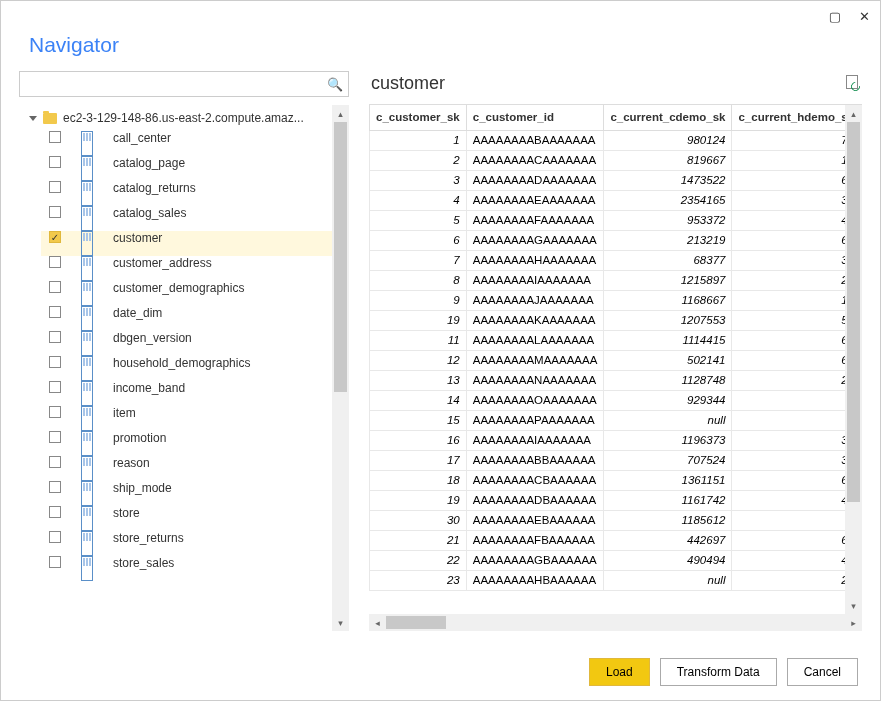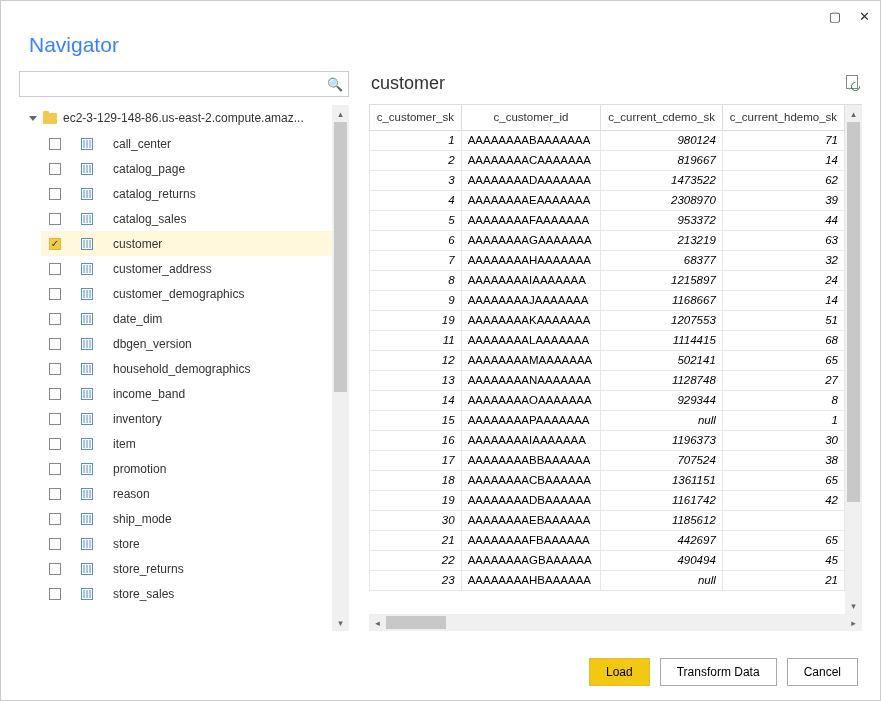--- a/index.html
+++ b/index.html
@@ -14,37 +14,37 @@
 .search .icon{width:26px;display:flex;align-items:center;justify-content:center;color:#1a6fc4;font-size:13px}
 .optrow{display:flex;justify-content:space-between;align-items:center;font-size:12px;color:#666;padding:2px 0 6px}
 .optrow .opt{cursor:pointer}
 .tree-wrap{flex:1;display:flex;overflow:hidden}
 .tree{flex:1;overflow:hidden}
 .root-row{display:flex;align-items:center;height:26px;font-size:12px;color:#333;padding-left:10px;gap:6px;white-space:nowrap;overflow:hidden}
 .caret{width:0;height:0;border-left:4px solid transparent;border-right:4px solid transparent;border-top:5px solid #666}
 .folder{width:14px;height:11px;background:#f2c94c;border-radius:1px;position:relative}
 .folder::before{content:"";position:absolute;top:-2px;left:0;width:6px;height:2px;background:#f2c94c;border-radius:1px 1px 0 0}
 .items{padding-left:22px}
-.row{display:flex;align-items:center;height:25px;font-size:12px;color:#333;gap:20px;padding-left:8px;cursor:pointer}
+.row{display:flex;height:25px;font-size:12px;color:#333;gap:20px;padding-left:8px;cursor:pointer}
 .row.sel{background:#fff8dd}
 .cb{width:12px;height:12px;border:1px solid #888;display:flex;align-items:center;justify-content:center;font-size:10px;color:#333}
 .cb.on{background:#f2c94c;border-color:#e0b83c}
 .tbl-ic{display:flex;gap:1px;padding:1px;border:1px solid #5a8fc8}
 .tbl-ic i{width:2px;height:8px;background:#a8c5e8}
 .vsb{width:17px;background:#f0f0f0;position:relative}
 .vsb .th,.hsb .th{background:#c8c8c8;position:absolute}
 .vsb .th{left:2px;right:2px}
 .vsb .ar,.hsb .ar{position:absolute;width:17px;height:17px;display:flex;align-items:center;justify-content:center;color:#666;font-size:9px}
 .right{flex:1;display:flex;flex-direction:column;overflow:hidden}
 .pvhdr{display:flex;justify-content:space-between;align-items:center;padding:2px 4px 10px 2px}
 .pvhdr h2{font-size:18px;font-weight:300;color:#333}
 .grid-wrap{flex:1;display:flex;overflow:hidden;border-top:1px solid #ddd}
 .grid{flex:1;overflow:hidden}
 table{border-collapse:collapse;width:100%;font-size:11.5px}
-th{background:#fff;border:1px solid #ddd;border-top:none;padding:4px 6px;text-align:center;font-weight:400;color:#333;height:25px;white-space:nowrap}
+th{background:#fff;border:1px solid #ddd;border-top:none;padding:4px 6px;text-align:left;font-weight:700;color:#333;height:25px;white-space:nowrap}
 td{border:1px solid #e8e8e8;padding:3px 6px;height:20px;white-space:nowrap}
 td.n{text-align:right;font-style:italic}
 .hsb{height:17px;background:#f0f0f0;position:relative}
 .hsb .th{top:2px;bottom:2px}
 .footer{position:absolute;bottom:14px;right:22px;display:flex;gap:10px}
 .btn{height:28px;padding:12px 16px;border:1px solid #aaa;background:#fff;font-size:12px;cursor:pointer;display:flex;align-items:center}
 .btn.pri{background:#f2c811;border-color:#e0b83c}
 .page-ic{width:12px;height:14px;border:1px solid #888;position:relative;display:inline-block}
 .page-ic::after{content:"";position:absolute;right:-3px;bottom:-3px;width:7px;height:7px;border:1.5px solid #0a8a4a;border-radius:50%;border-top-color:transparent;transform:rotate(40deg)}
 </style>
@@ -171,29 +171,20 @@
               </span>
               <span>income_band</span>
             </div>
             <div class="row">
               <span class="cb"></span>
               <span class="tbl-ic">
                 <i></i>
                 <i></i>
                 <i></i>
               </span>
-              <span>inventory</span>
-            </div>
-            <div class="row">
-              <span class="cb"></span>
-              <span class="tbl-ic">
-                <i></i>
-                <i></i>
-                <i></i>
-              </span>
               <span>item</span>
             </div>
             <div class="row">
               <span class="cb"></span>
               <span class="tbl-ic">
                 <i></i>
                 <i></i>
                 <i></i>
               </span>
               <span>promotion</span>
@@ -284,21 +275,21 @@
               </tr>
               <tr>
                 <td class="n">3</td>
                 <td>AAAAAAAADAAAAAAA</td>
                 <td class="n">1473522</td>
                 <td class="n">62</td>
               </tr>
               <tr>
                 <td class="n">4</td>
                 <td>AAAAAAAAEAAAAAAA</td>
-                <td class="n">2308970</td>
+                <td class="n">2354165</td>
                 <td class="n">39</td>
               </tr>
               <tr>
                 <td class="n">5</td>
                 <td>AAAAAAAAFAAAAAAA</td>
                 <td class="n">953372</td>
                 <td class="n">44</td>
               </tr>
               <tr>
                 <td class="n">6</td>

